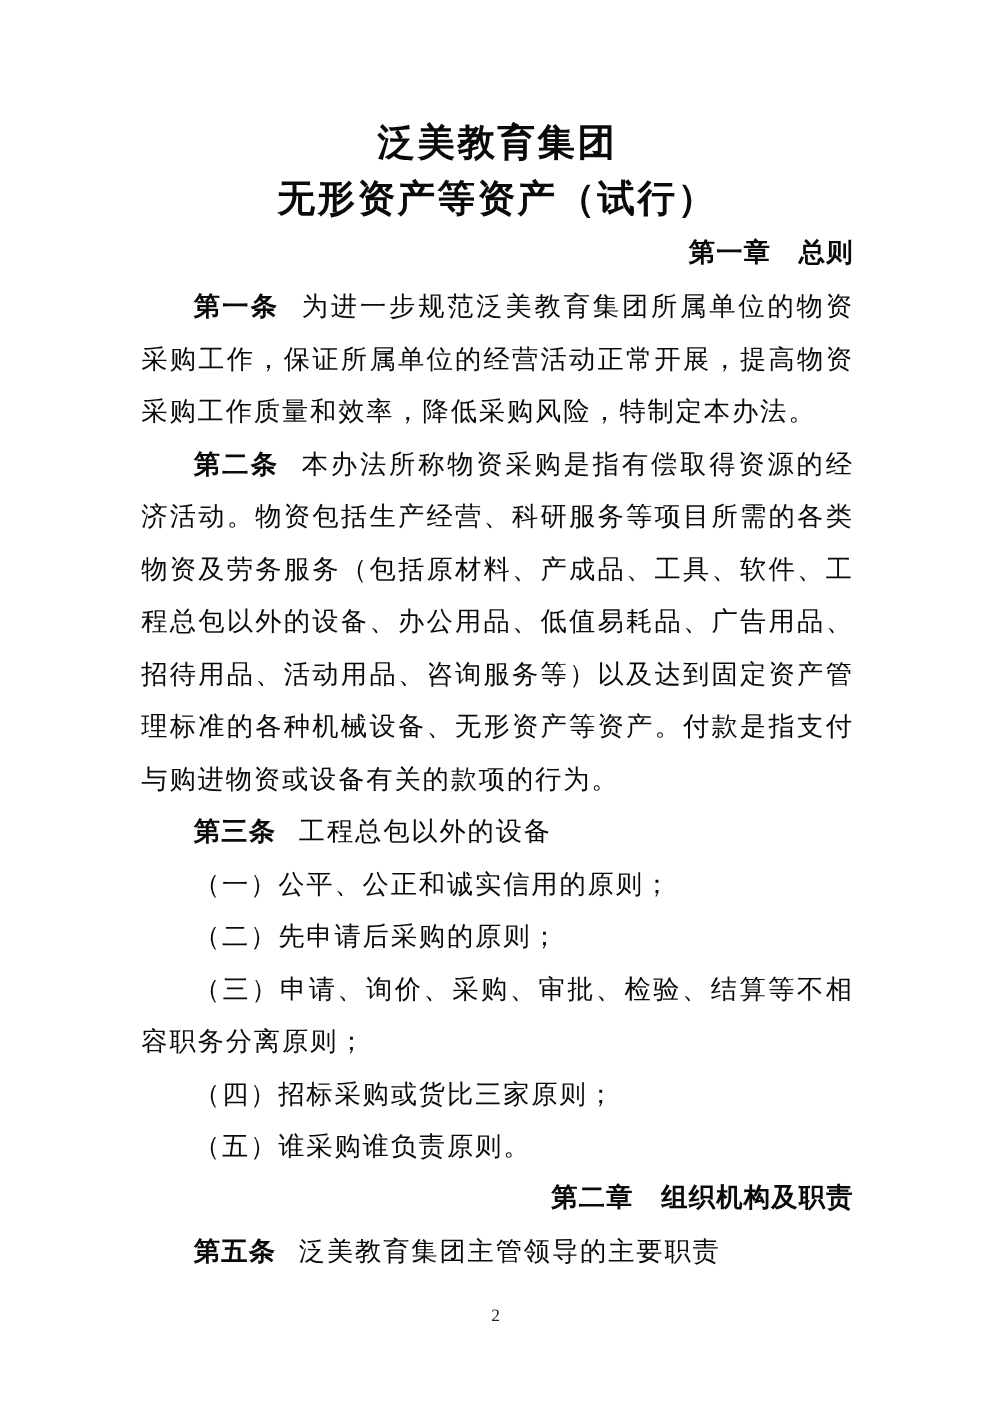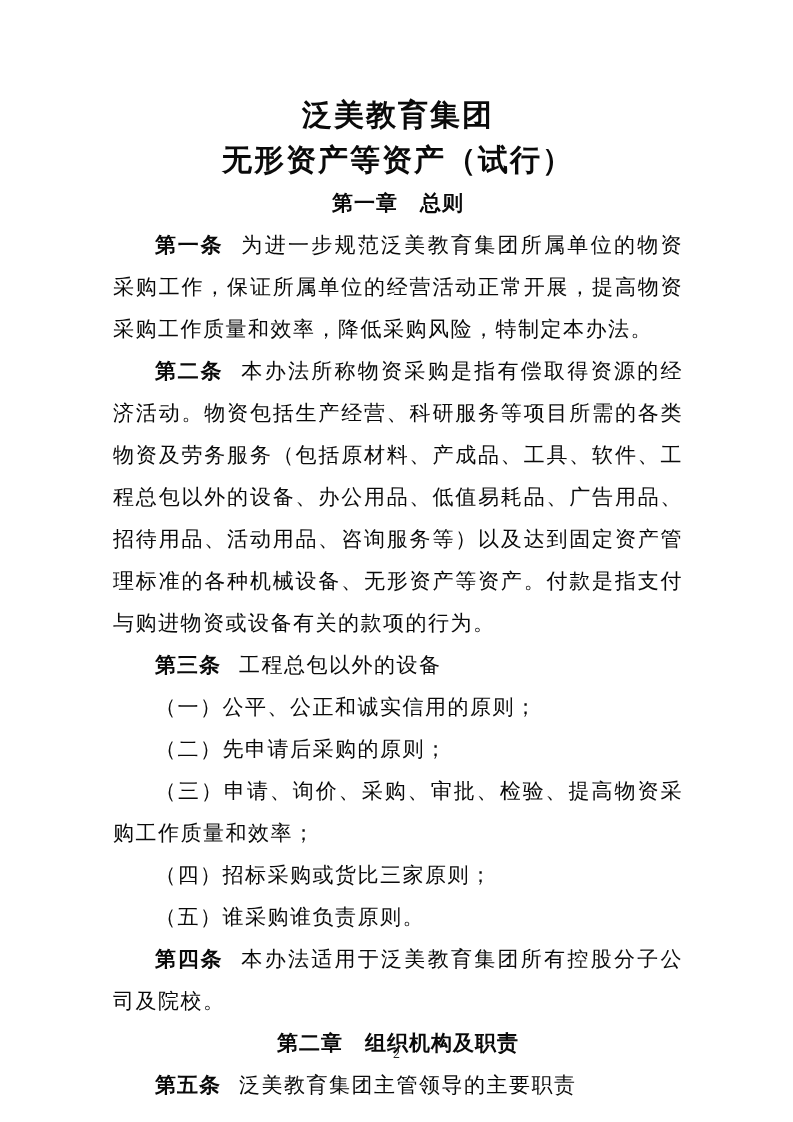--- a/index.html
+++ b/index.html
@@ -25,21 +25,21 @@
   .doc-title {
     text-align: center;
     font-weight: bold;
     font-size: 30px;
     line-height: 45px;
     letter-spacing: 2px;
     font-family: "Liberation Serif", serif;
     margin: 0;
   }
   .chapter-heading {
-    text-align: center;
+    text-align: right;
     font-weight: bold;
     font-family: "Liberation Sans", sans-serif;
     font-size: 21px;
     line-height: 42px;
     letter-spacing: 1px;
     margin: 0;
   }
   .para {
     font-size: 21px;
     line-height: 42px;
@@ -77,25 +77,24 @@
     <p class="chapter-heading">第一章　总则</p>
 
     <p class="para"><span class="article-label">第一条</span><span>为进一步规范泛美教育集团所属单位的物资采购工作，保证所属单位的经营活动正常开展，提高物资采购工作质量和效率，降低采购风险，特制定本办法。</span></p>
 
     <p class="para"><span class="article-label">第二条</span><span>本办法所称物资采购是指有偿取得资源的经济活动。物资包括生产经营、科研服务等项目所需的各类物资及劳务服务（包括原材料、产成品、工具、软件、工程总包以外的设备、办公用品、低值易耗品、广告用品、招待用品、活动用品、咨询服务等）以及达到固定资产管理标准的各种机械设备、无形资产等资产。付款是指支付与购进物资或设备有关的款项的行为。</span></p>
 
     <p class="para"><span class="article-label">第三条</span><span>工程总包以外的设备</span></p>
 
     <p class="para">（一）公平、公正和诚实信用的原则；</p>
     <p class="para">（二）先申请后采购的原则；</p>
-    <p class="para">（三）申请、询价、采购、审批、检验、提高物资采购工作质量和效率；</p>
+    <p class="para">（三）申请、询价、采购、审批、检验、结算等不相容职务分离原则；</p>
     <p class="para">（四）招标采购或货比三家原则；</p>
     <p class="para">（五）谁采购谁负责原则。</p>
 
-    <p class="para"><span class="article-label">第四条</span><span>本办法适用于泛美教育集团所有控股分子公司及院校。</span></p>
 
     <p class="chapter-heading">第二章　组织机构及职责</p>
 
     <p class="para"><span class="article-label">第五条</span><span>泛美教育集团主管领导的主要职责</span></p>
 
   </div>
 
   <div class="page-number">2</div>
 </div>
 

